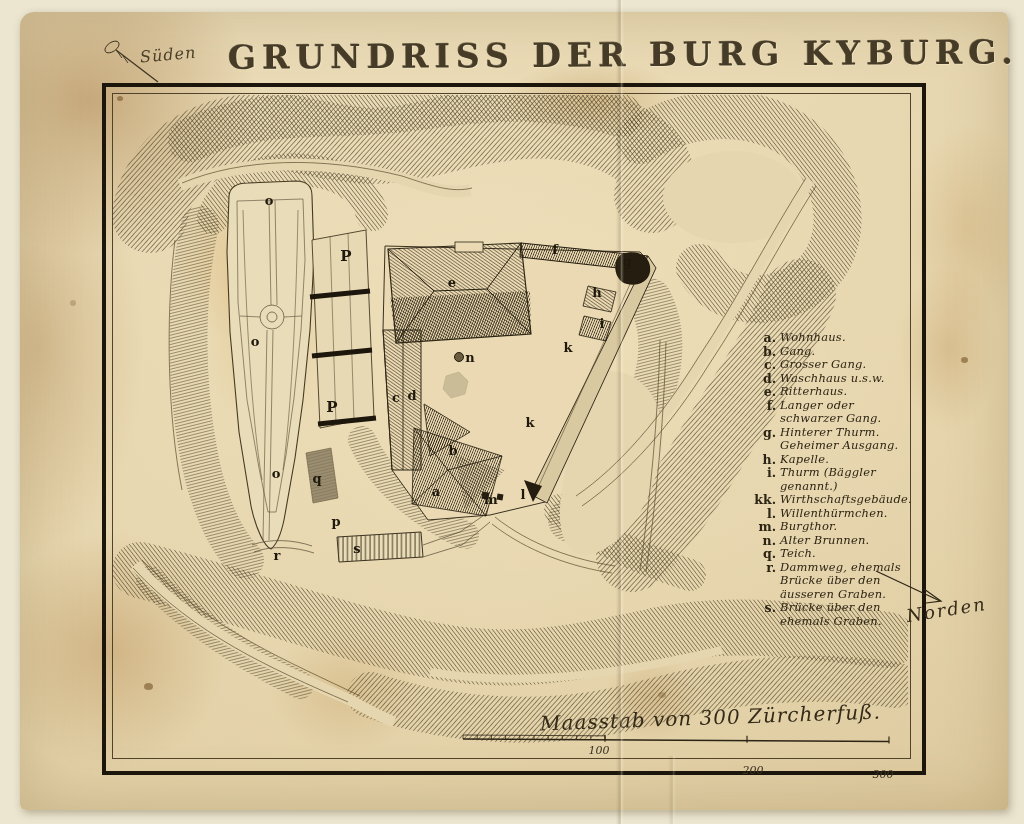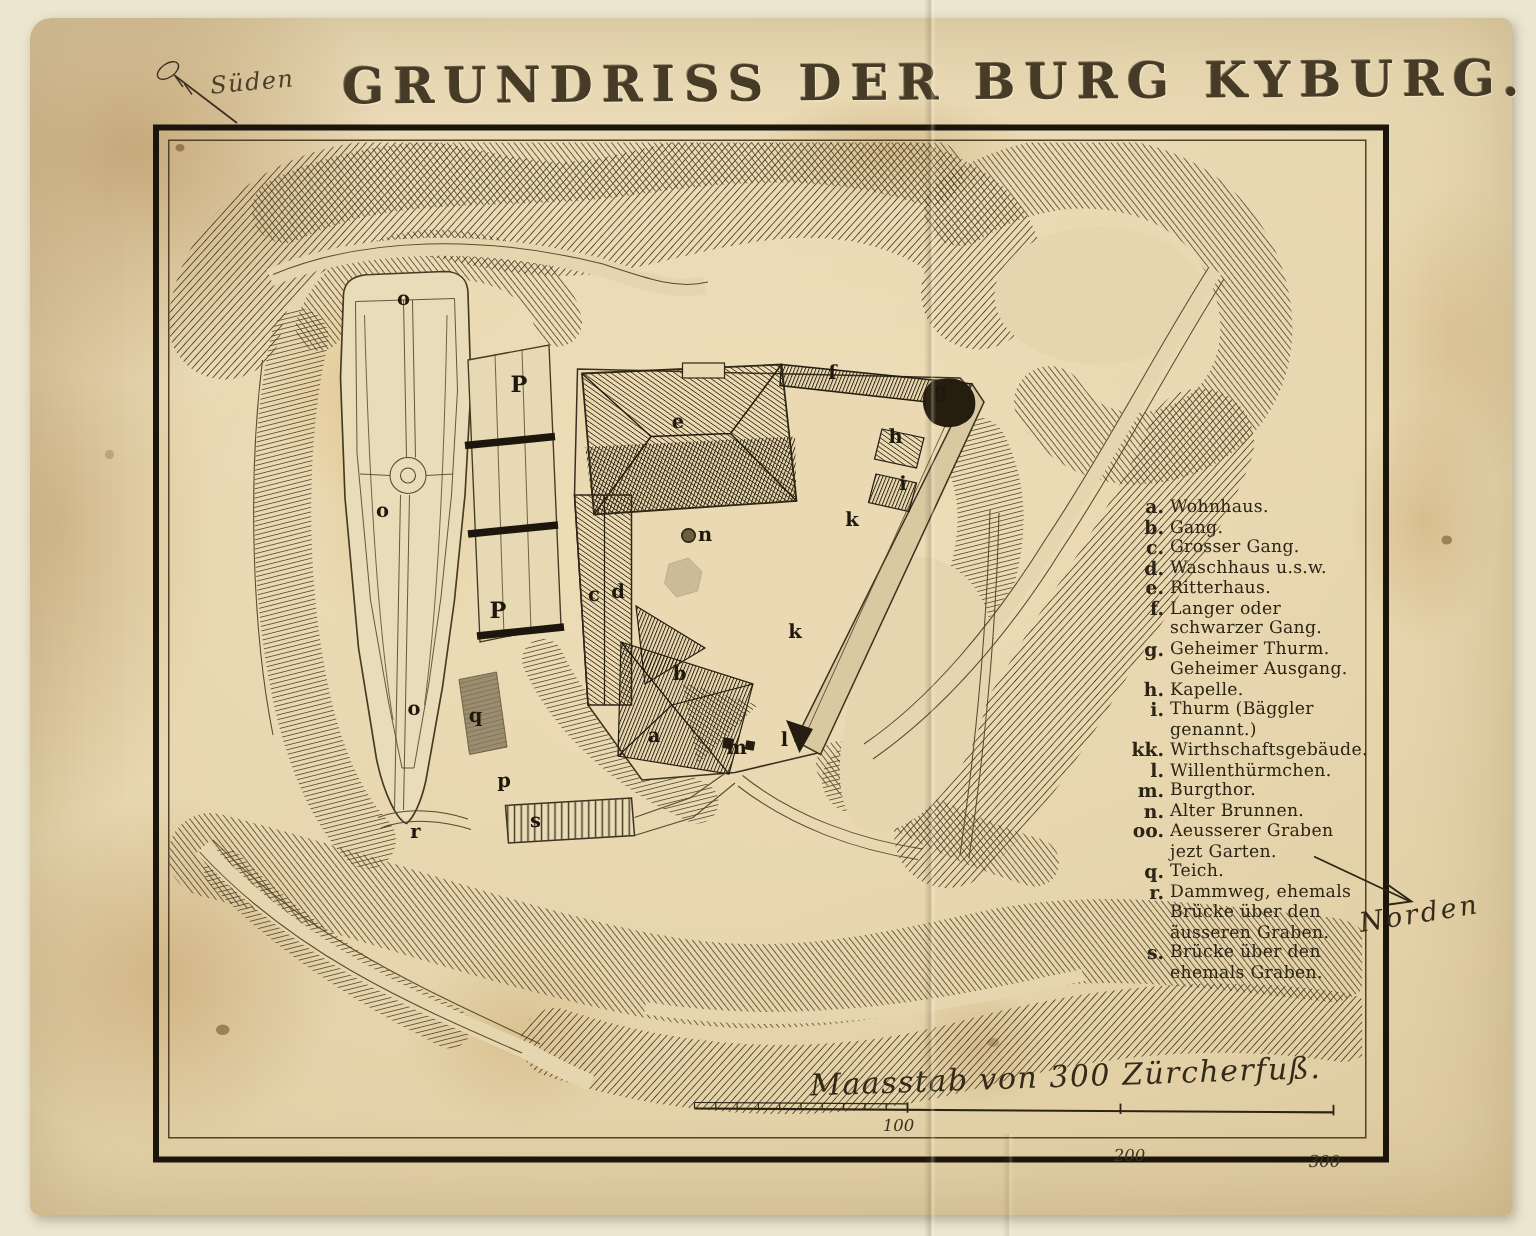--- a/index.html
+++ b/index.html
@@ -37,21 +37,21 @@
     transform:rotate(-0.4deg);white-space:nowrap;}
   .sueden{position:absolute;left:140px;top:45px;font-style:italic;font-size:16px;
     color:#4a3f28;transform:rotate(-5deg);letter-spacing:1px;}
   .norden{position:absolute;left:906px;top:599px;font-style:italic;font-size:18px;
     color:#332a18;transform:rotate(-9deg);letter-spacing:2px;}
   
   .legend{position:absolute;left:750px;top:331px;width:168px;color:#2c2414;}
   .lg-row{display:flex;align-items:flex-start;}
   .lg-key{flex:0 0 26px;text-align:right;padding-right:4px;font-weight:700;
     font-size:12.5px;line-height:13.5px;}
-  .lg-lines{font-size:11.5px;line-height:13.5px;letter-spacing:0.2px;}
+  .lg-lines{font-style:italic;font-size:11.5px;line-height:13.5px;letter-spacing:0.2px;}
   
   .map-letter{position:absolute;transform:translate(-50%,-50%);
     font-family:"DejaVu Serif",serif;font-weight:700;font-size:13px;color:#1f190d;}
   .map-letter.big{font-size:15px;}
   
   .scale-caption{position:absolute;left:540px;top:706px;width:310px;text-align:center;
     font-style:italic;font-size:20px;color:#332a18;transform:rotate(-2deg);
     letter-spacing:1px;white-space:nowrap;}
   .tick-label{position:absolute;transform:translateX(-50%);font-style:italic;
     font-size:11px;color:#3a3120;text-align:center;}
@@ -236,21 +236,21 @@
       <div class="lg-row">
         <span class="lg-key">f.</span>
         <span class="lg-lines">
           <div>Langer oder</div>
           <div>schwarzer Gang.</div>
         </span>
       </div>
       <div class="lg-row">
         <span class="lg-key">g.</span>
         <span class="lg-lines">
-          <div>Geheimer Thurm.</div>
+          <div>Hinterer Thurm.</div>
           <div>Geheimer Ausgang.</div>
         </span>
       </div>
       <div class="lg-row">
         <span class="lg-key">h.</span>
         <span class="lg-lines">
           <div>Kapelle.</div>
         </span>
       </div>
       <div class="lg-row">
@@ -275,27 +275,20 @@
       <div class="lg-row">
         <span class="lg-key">m.</span>
         <span class="lg-lines">
           <div>Burgthor.</div>
         </span>
       </div>
       <div class="lg-row">
         <span class="lg-key">n.</span>
         <span class="lg-lines">
           <div>Alter Brunnen.</div>
-        </span>
-      </div>
-      <div class="lg-row">
-        <span class="lg-key">oo.</span>
-        <span class="lg-lines">
-          <div>Aeusserer Graben</div>
-          <div>jezt Garten.</div>
         </span>
       </div>
       <div class="lg-row">
         <span class="lg-key">q.</span>
         <span class="lg-lines">
           <div>Teich.</div>
         </span>
       </div>
       <div class="lg-row">
         <span class="lg-key">r.</span>

